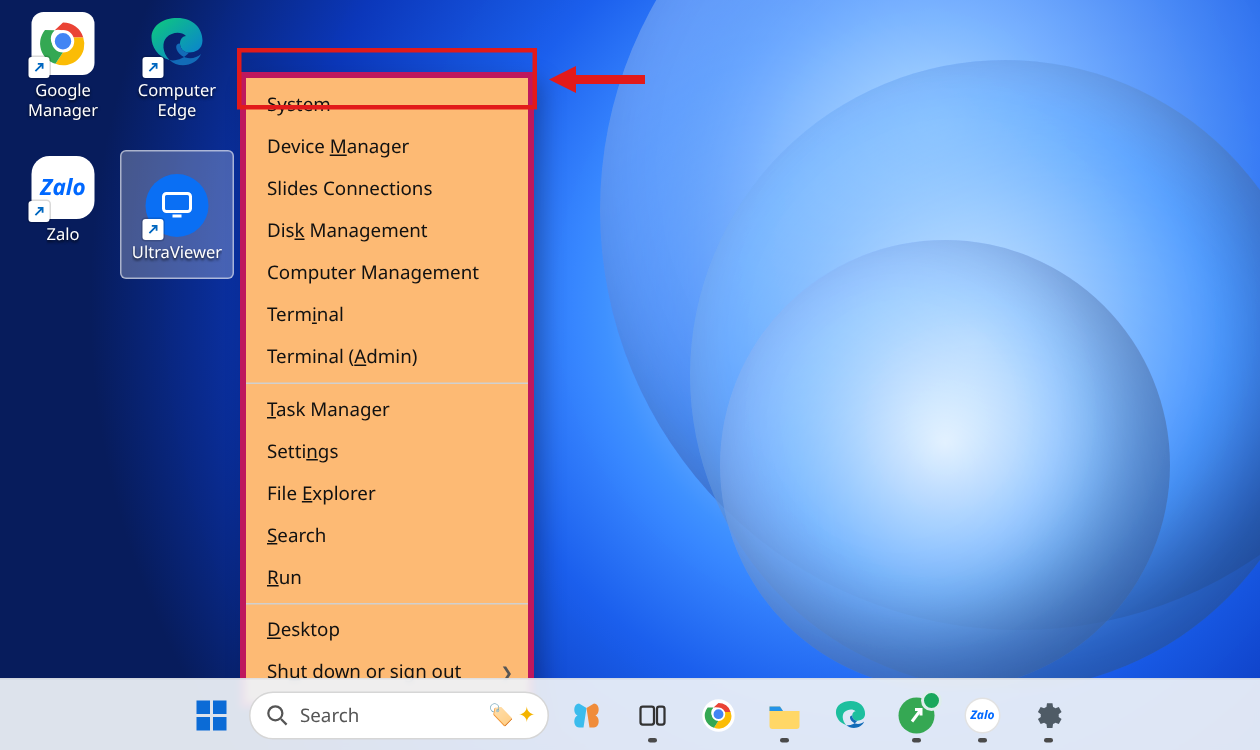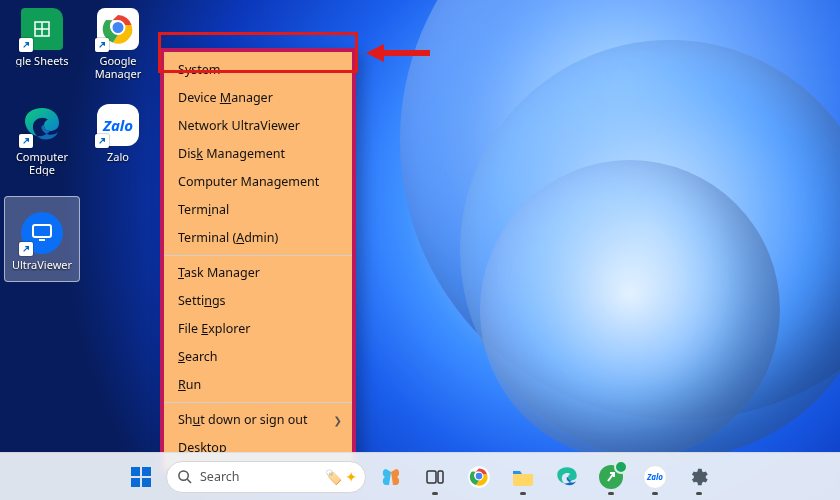--- a/index.html
+++ b/index.html
@@ -149,35 +149,20 @@
 <body>
 
 <div class="wallpaper">
   <div class="swirl s1"></div>
   <div class="swirl s2"></div>
   <div class="swirl s3"></div>
 </div>
 
 <div class="desktop-grid">
 
-  <div class="desktop-icon">
-    <div class="app-tile tile-sheets">
-      <svg width="20" height="20" viewBox="0 0 20 20">
-          <rect x="3" y="3" width="14" height="14" fill="none" stroke="#fff" stroke-width="1.5"></rect>
-          <line x1="3" y1="10" x2="17" y2="10" stroke="#fff" stroke-width="1.5"></line>
-          <line x1="10" y1="3" x2="10" y2="17" stroke="#fff" stroke-width="1.5"></line>
-        </svg>
-      <span class="shortcut-arrow">
-          <svg viewBox="0 0 10 10">
-            <path d="M2 8 L8 2 M4 2 H8 V6" stroke="#0067c0" stroke-width="1.5" fill="none"></path>
-          </svg>
-        </span>
-    </div>
-    <div class="icon-label">gle Sheets</div>
-  </div>
 
   <div class="desktop-icon">
     <div class="app-tile tile-chrome">
       <svg width="40" height="40" viewBox="0 0 40 40">
         <circle cx="20" cy="20" r="18" fill="#fff"></circle>
         <path d="M20 6 A14 14 0 0 1 33.5 16 L24 16 A8 8 0 0 0 14.5 11.2 Z" fill="#ea4335"></path>
         <path d="M33.5 16 A14 14 0 0 1 15 33.5 L20.5 25 A8 8 0 0 0 24 16 Z" fill="#fbbc05"></path>
         <path d="M15 33.5 A14 14 0 0 1 8 11 L14.5 11.2 A8 8 0 0 0 20.5 25 Z" fill="#34a853"></path>
         <circle cx="20" cy="18.5" r="6.5" fill="#4285f4"></circle>
           <circle cx="20" cy="18.5" r="6.5" fill="none" stroke="#fff" stroke-width="2"></circle>
@@ -238,34 +223,34 @@
         </span>
     </div>
     <div class="icon-label">UltraViewer</div>
   </div>
 
 </div>
 
 <div class="context-menu">
   <div class="ctx-item" aria-label="System">S<span></span>ystem</div>
   <div class="ctx-item" aria-label="Device Manager">Device <span class="u">M</span>anager</div>
-  <div class="ctx-item" aria-label="Network Connections">Network UltraViewer</div>
+  <div class="ctx-item" aria-label="Network Connections">Slides Connections</div>
   <div class="ctx-item" aria-label="Disk Management">Dis<span class="u">k</span> Management</div>
   <div class="ctx-item" aria-label="Computer Management">Computer Management</div>
   <div class="ctx-item" aria-label="Terminal">Term<span class="u">i</span>nal</div>
   <div class="ctx-item" aria-label="Terminal (Admin)">Terminal (<span class="u">A</span>dmin)</div>
   <div class="ctx-sep"></div>
   <div class="ctx-item" aria-label="Task Manager"><span class="u">T</span>ask Manager</div>
   <div class="ctx-item" aria-label="Settings">Setti<span class="u">n</span>gs</div>
   <div class="ctx-item" aria-label="File Explorer">File <span class="u">E</span>xplorer</div>
   <div class="ctx-item" aria-label="Search"><span class="u">S</span>earch</div>
   <div class="ctx-item" aria-label="Run"><span class="u">R</span>un</div>
   <div class="ctx-sep"></div>
+  <div class="ctx-item" aria-label="Desktop"><span class="u">D</span>esktop</div>
   <div class="ctx-item" aria-label="Shut down or sign out">Sh<span class="u">u</span>t down or sign out<span class="ctx-chevron">❯</span></div>
-  <div class="ctx-item" aria-label="Desktop"><span class="u">D</span>esktop</div>
 </div>
 
 <div class="highlight-box"></div>
 <div class="arrow">
   <div class="arrow-head"></div>
     <div class="arrow-line"></div>
 </div>
 
 <div class="taskbar">
 

